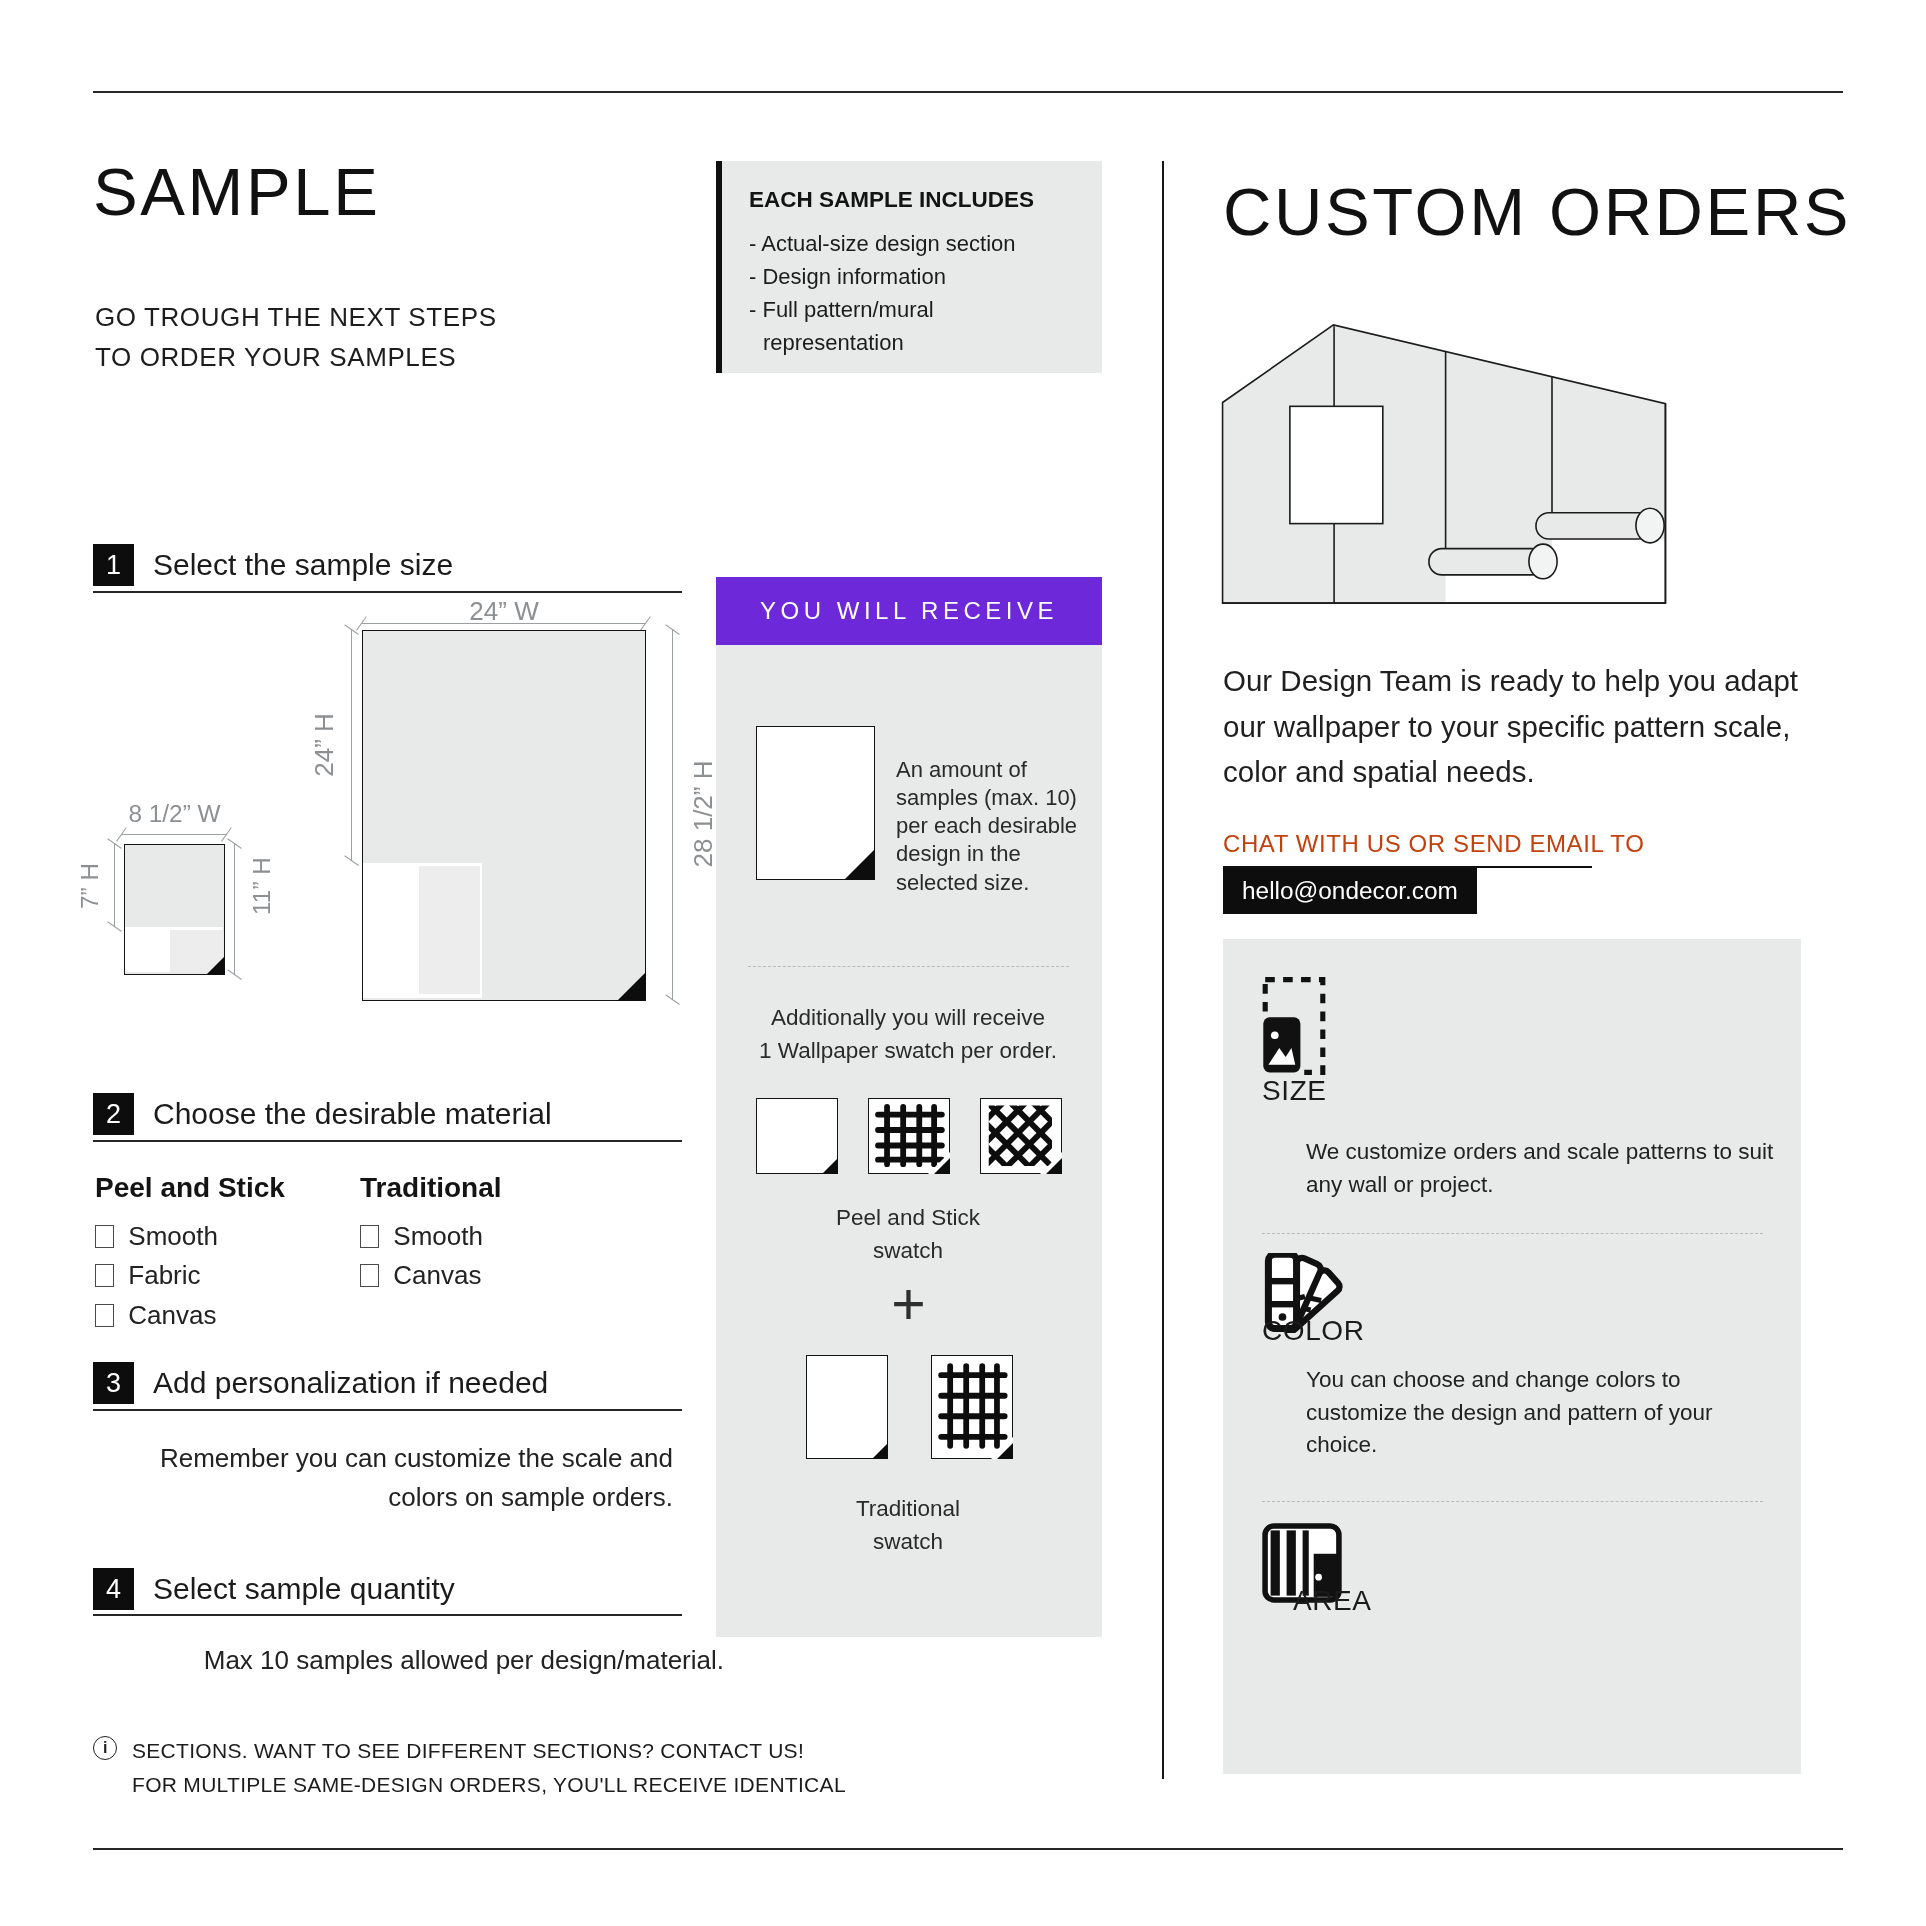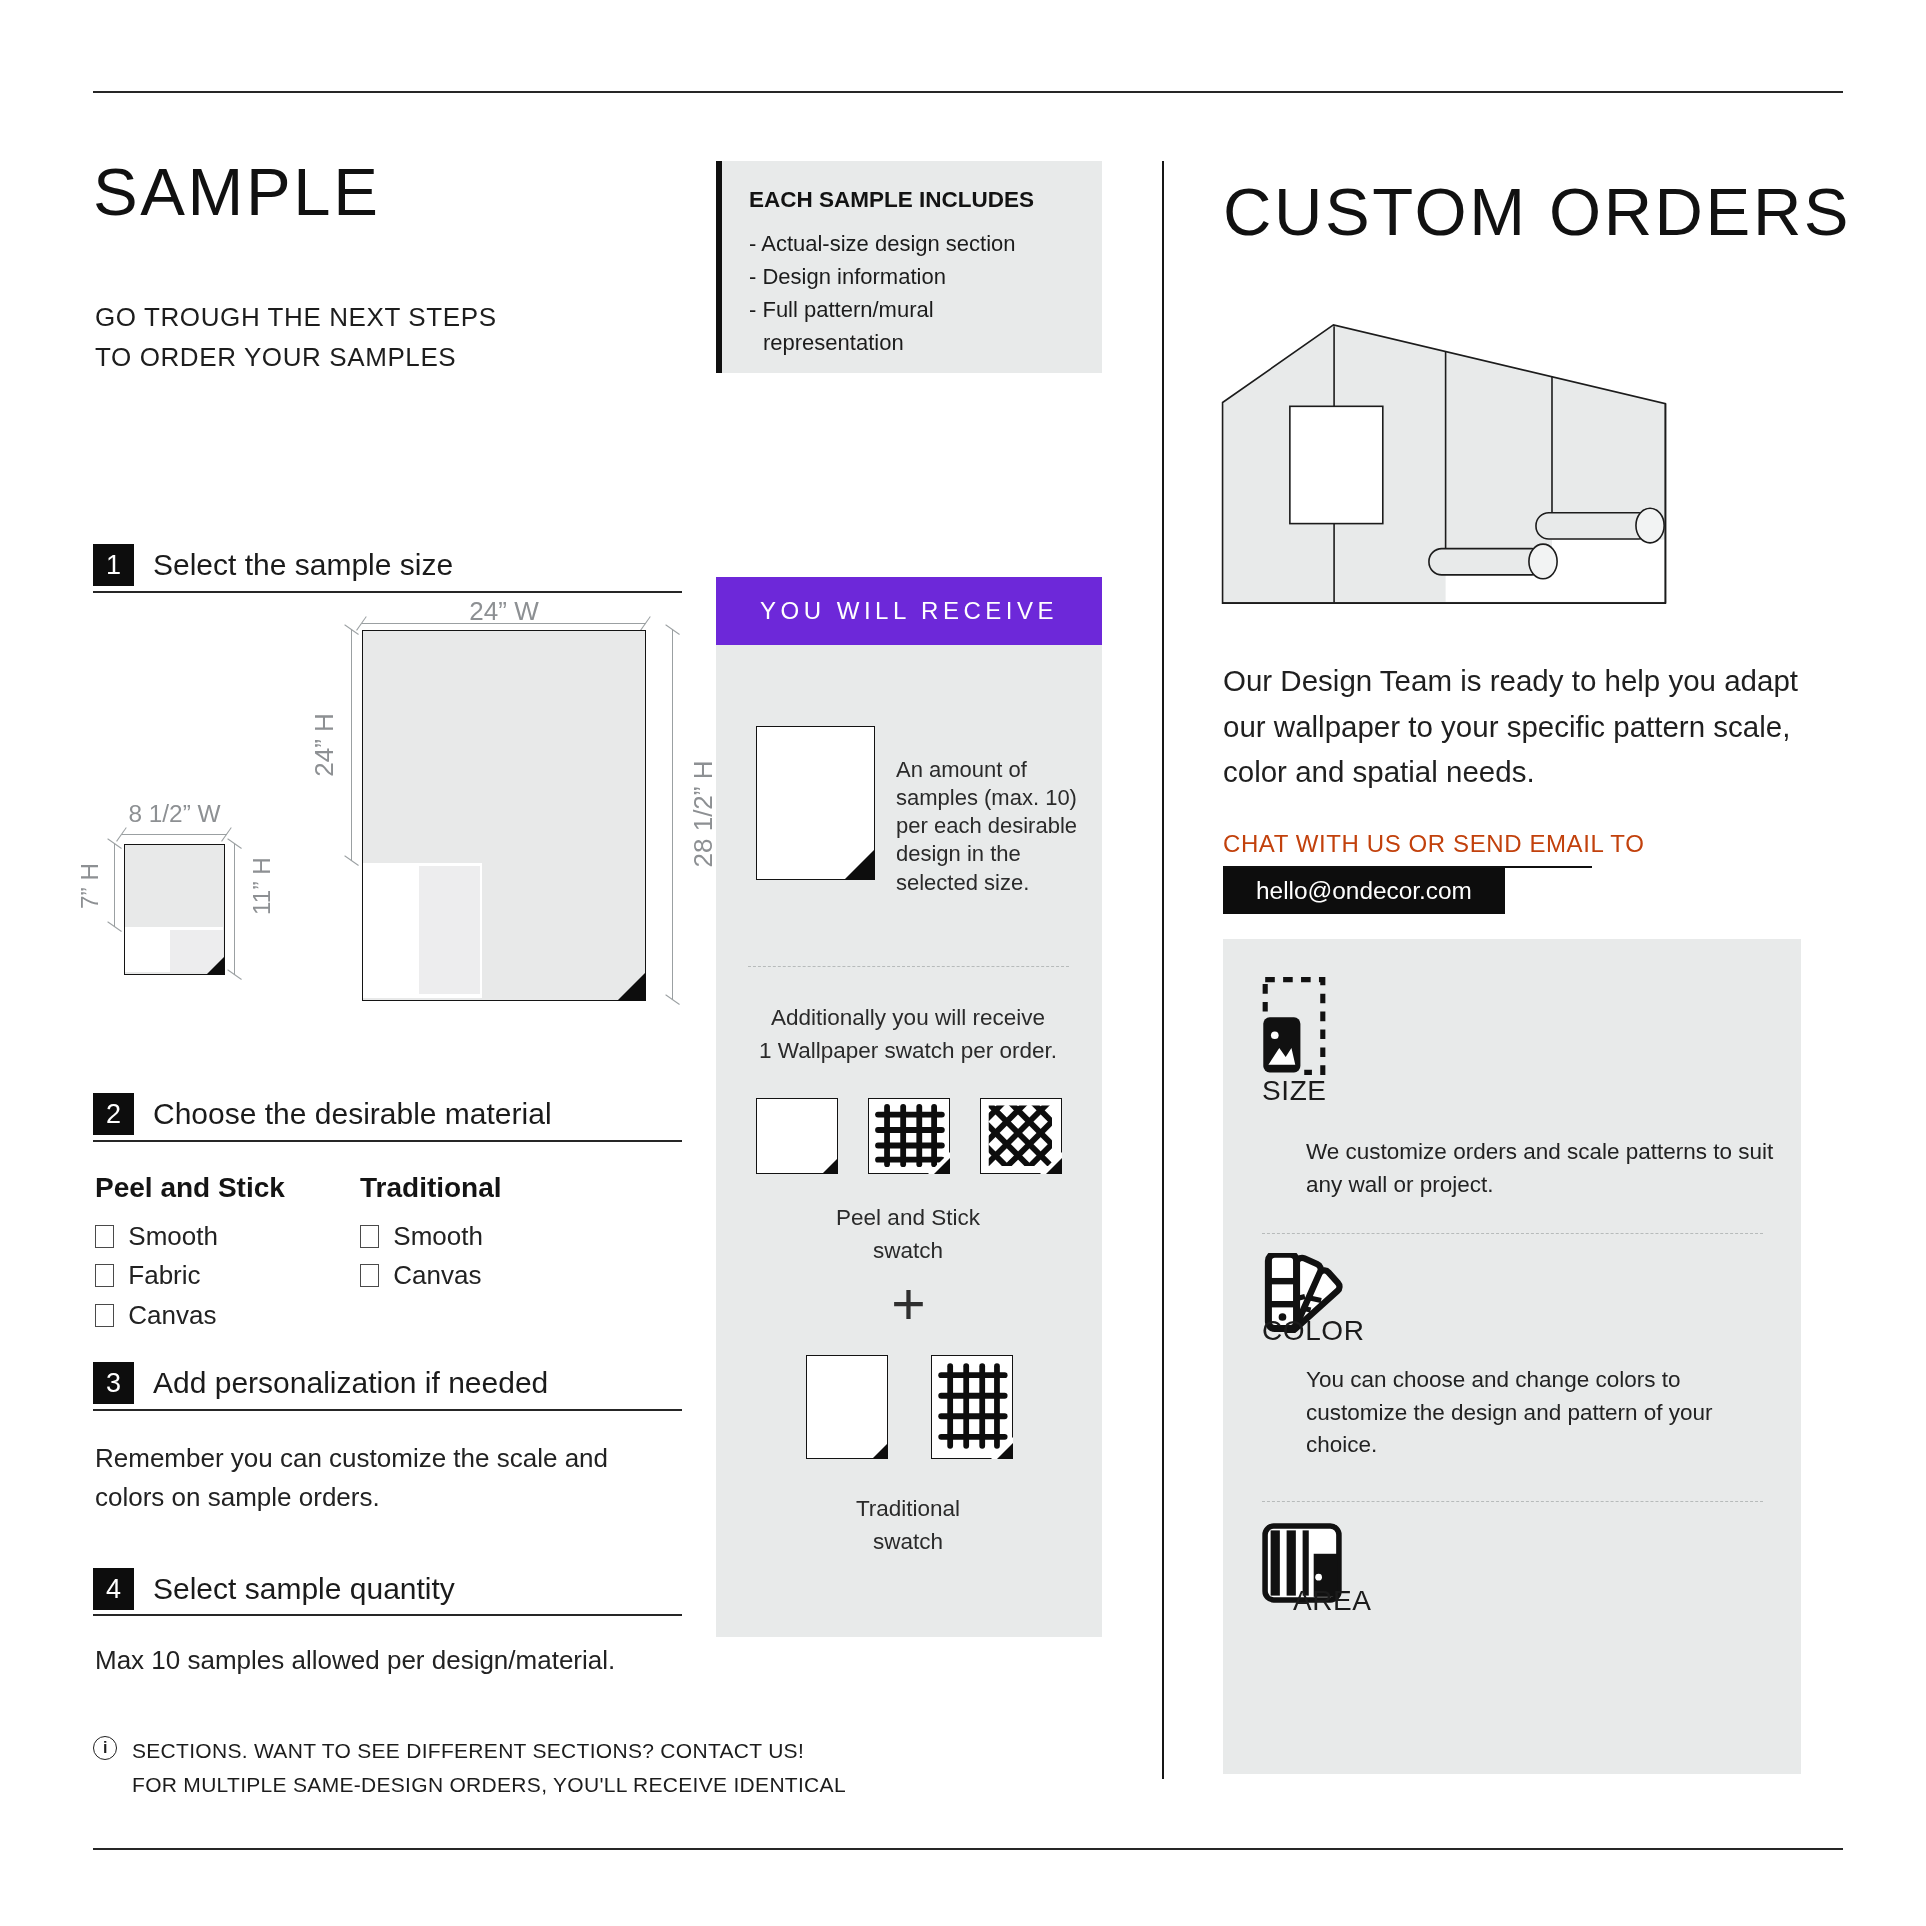--- a/index.html
+++ b/index.html
@@ -23,32 +23,32 @@
   .dlh::before{left:-0.6px;}  .dlh::after{right:-0.6px;}
   .dlv{position:absolute;width:1.3px;background:#9ba0a2;}
   .dlv::before,.dlv::after{content:"";position:absolute;width:16.7px;height:1.3px;background:#9ba0a2;left:-7.7px;transform:rotate(35deg);}
   .dlv::before{top:-0.6px;} .dlv::after{bottom:-0.6px;}
   .sample-rect{position:absolute;background:#e8e9e9;border:1.9px solid #141414;box-sizing:border-box;}
   .fold{position:absolute;right:-0.6px;bottom:-0.6px;width:0;height:0;border-style:solid;}
   .chkrow{position:absolute;display:flex;align-items:center;gap:14px;}
   .chk{width:17.3px;height:21px;border:1.9px solid #4a4a4a;background:#fff;flex:0 0 auto;}
   .opt-label{font-size:26px;color:#222;}
   .mat-title{position:absolute;font-size:28px;font-weight:700;color:#141414;white-space:nowrap;}
-  .para{position:absolute;font-size:26px;line-height:1.5;color:#222;}
+  .para{position:absolute;font-size:26px;line-height:1.5;color:#222;text-align:right;}
   .inc-box{position:absolute;background:#e8eaea;border-left:6.4px solid #101010;box-sizing:border-box;padding:26px 27px;}
   .inc-title{font-size:22.5px;font-weight:700;color:#131313;margin-bottom:14px;}
   .inc-item{font-size:22px;line-height:1.5;color:#1c1c1c;padding-left:14px;text-indent:-14px;}
   .banner{position:absolute;background:#6d28d9;color:#ffffff;display:flex;align-items:center;justify-content:center;
           font-size:24px;letter-spacing:4.5px;white-space:nowrap;}
   .mid-text{position:absolute;font-size:22px;line-height:1.28;color:#2a2a2a;}
   .mid-center{position:absolute;text-align:center;font-size:22.5px;line-height:1.45;color:#2a2a2a;}
   .dash{position:absolute;border-top:1.9px dashed #b7bbbb;height:0;}
   .swatch{position:absolute;background:#fff;border:1.9px solid #131313;box-sizing:border-box;}
   .chat-label{position:absolute;font-size:24px;letter-spacing:0.6px;color:#c2410c;white-space:nowrap;}
-  .badge{position:absolute;background:#0d0d0d;color:#fff;font-size:24.4px;padding:9px 33px;white-space:nowrap;}
+  .badge{position:absolute;background:#0d0d0d;color:#fff;font-size:24.4px;padding:9px 19px;white-space:nowrap;}
   .panel-head{position:absolute;font-size:28px;letter-spacing:0.6px;color:#1b1b1b;}
   .panel-text{position:absolute;font-size:22.5px;line-height:1.45;color:#222;margin-left:44px;}
   .intro{position:absolute;font-size:29.5px;line-height:1.55;color:#1f1f1f;}
   .foot-note{position:absolute;font-size:21px;line-height:1.6;letter-spacing:0.3px;color:#1c1c1c;}
   .info-ic{position:absolute;width:24.4px;height:24.4px;border:1.9px solid #1f1f1f;border-radius:50%;
            display:flex;align-items:center;justify-content:center;font-size:16px;font-weight:700;color:#1f1f1f;box-sizing:border-box;}
   .vdivider{position:absolute;width:1.9px;background:#161616;}
   svg{display:block;}
 </style>
 </head>

